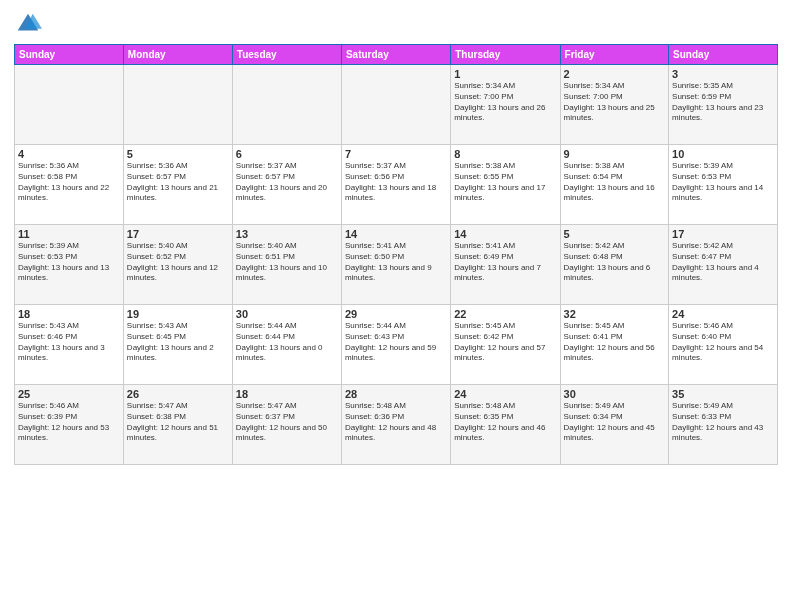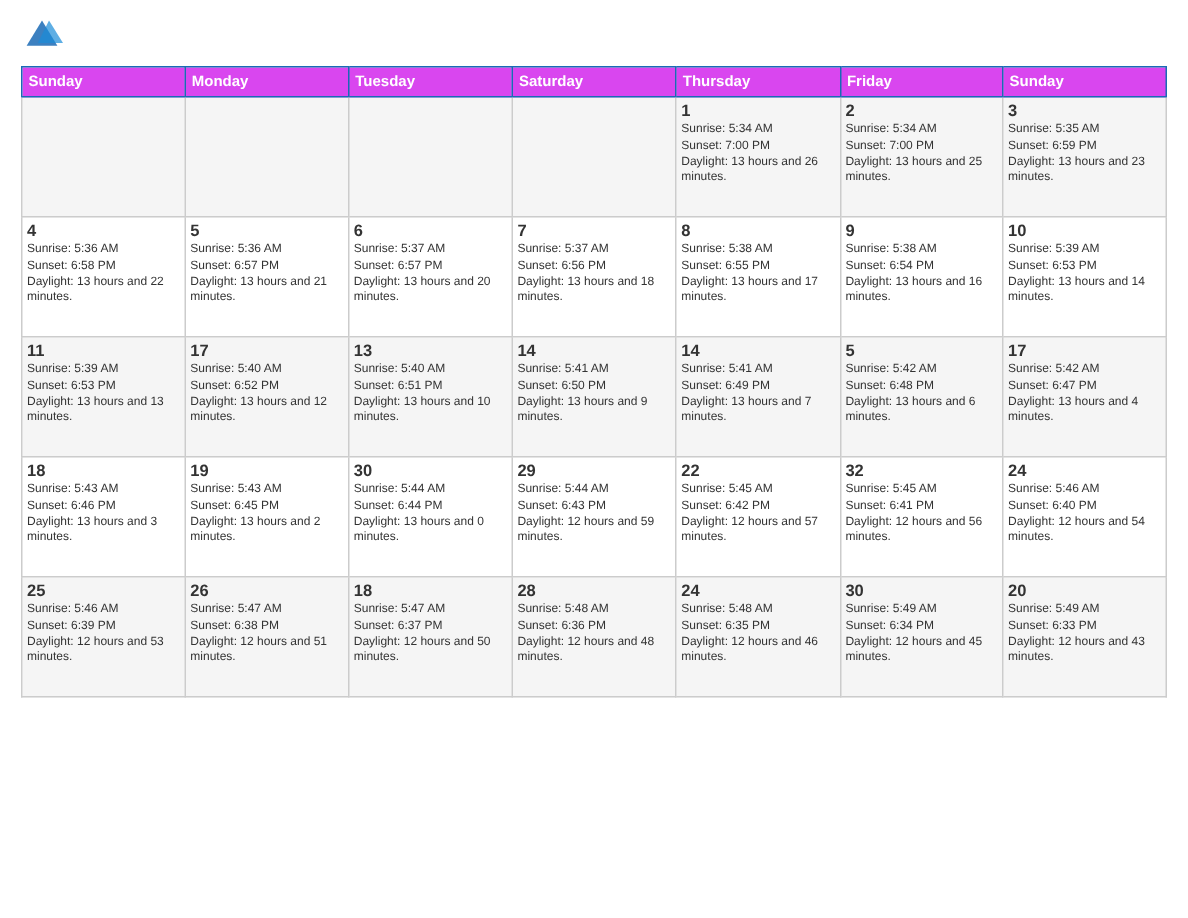--- a/index.html
+++ b/index.html
@@ -268,19 +268,19 @@
           </td>
           <td>
             <span class="day-number">24</span>
             <div class="day-info">Sunrise: 5:48 AM<br>Sunset: 6:35 PM<br>Daylight: 12 hours and 46 minutes.</div>
           </td>
           <td>
             <span class="day-number">30</span>
             <div class="day-info">Sunrise: 5:49 AM<br>Sunset: 6:34 PM<br>Daylight: 12 hours and 45 minutes.</div>
           </td>
           <td>
-            <span class="day-number">20</span>
+            <span class="day-number">35</span>
             <div class="day-info">Sunrise: 5:49 AM<br>Sunset: 6:33 PM<br>Daylight: 12 hours and 43 minutes.</div>
           </td>
         </tr>
       </tbody>
   </table>
 </div>
 
 </body></html>

